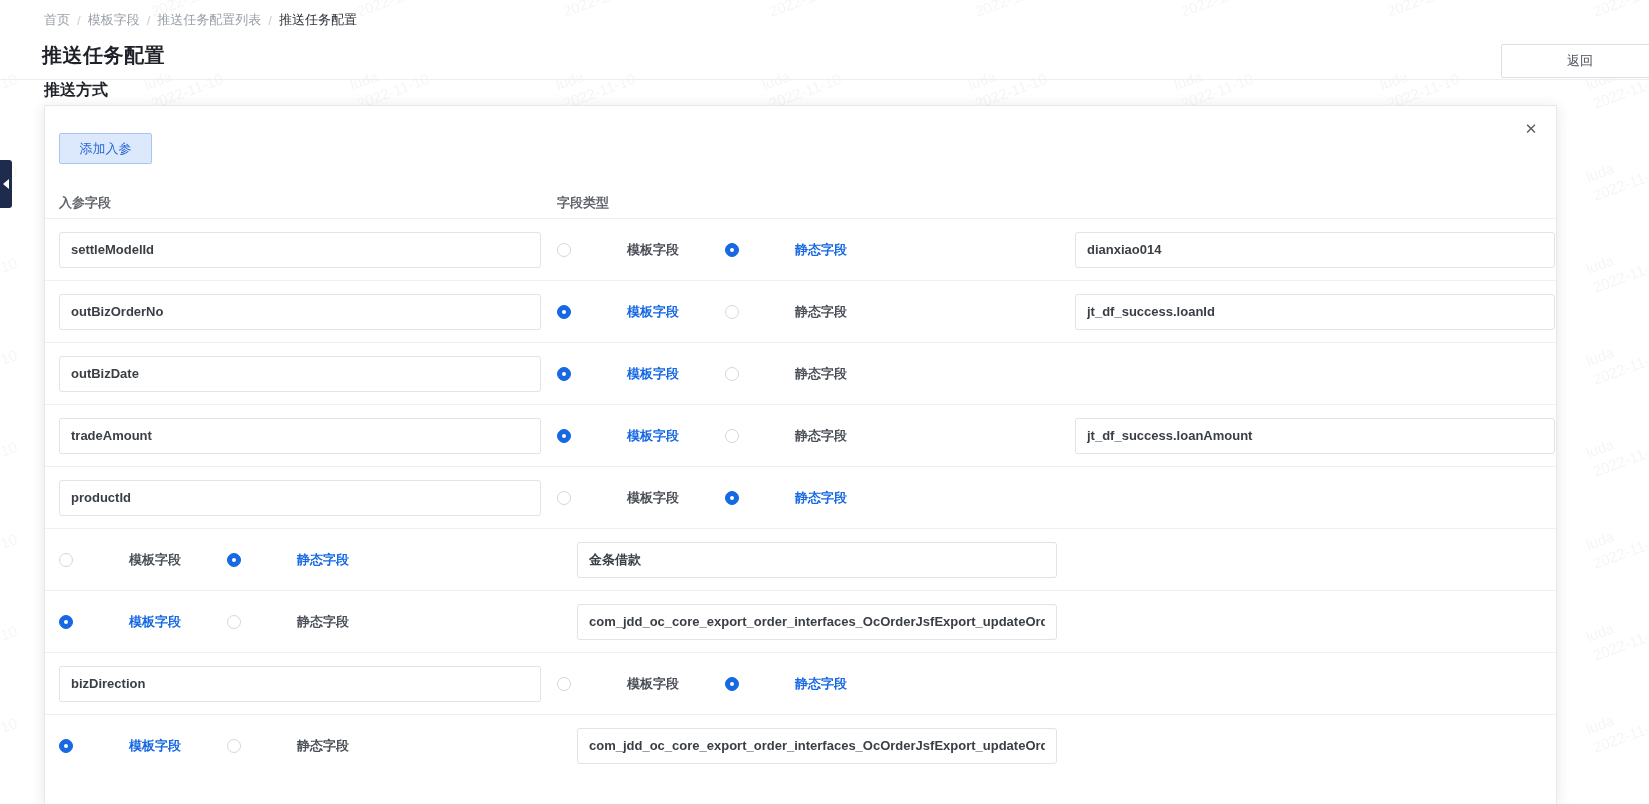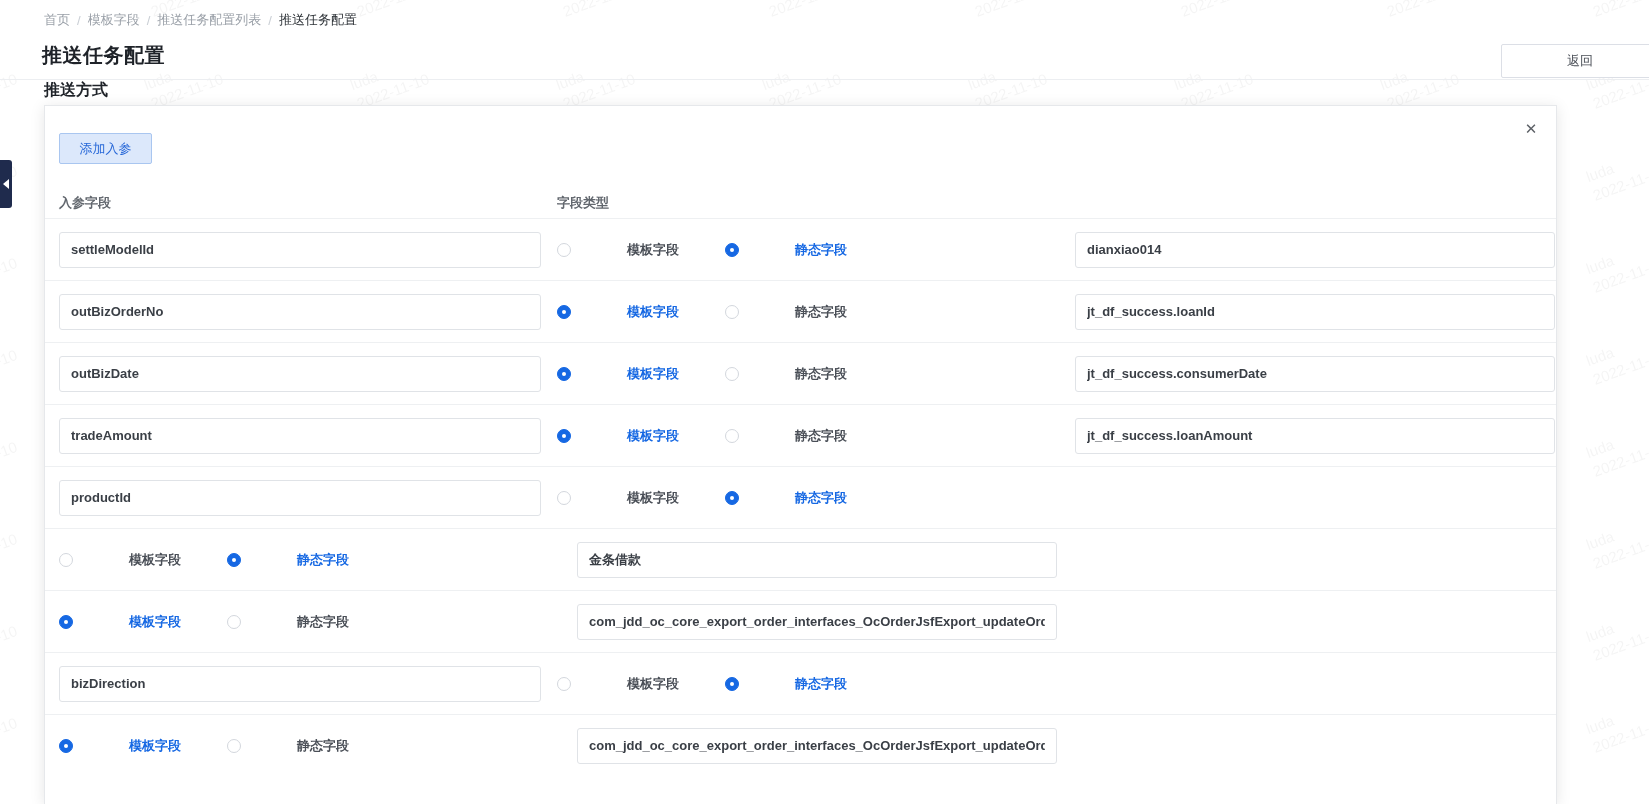--- a/index.html
+++ b/index.html
@@ -352,25 +352,20 @@
                 <label class="radio-opt sel">
                   <span class="rd on"></span>
                   <span class="rlbl">模板字段</span>
                 </label>
                 <label class="radio-opt">
                   <span class="rd"></span>
                   <span class="rlbl">静态字段</span>
                 </label>
               </div>
             </div>
-            <div class="cell-c">
-              <div class="inp wide">
-                <span class="txt">jt_df_success.consumerDate</span>
-              </div>
-            </div>
           </div>
           <div class="trow">
             <div class="col-a">
               <div class="inp">
                 <span class="txt">tradeAmount</span>
               </div>
             </div>
             <div class="col-b">
               <div class="radio-group">
                 <label class="radio-opt sel">

